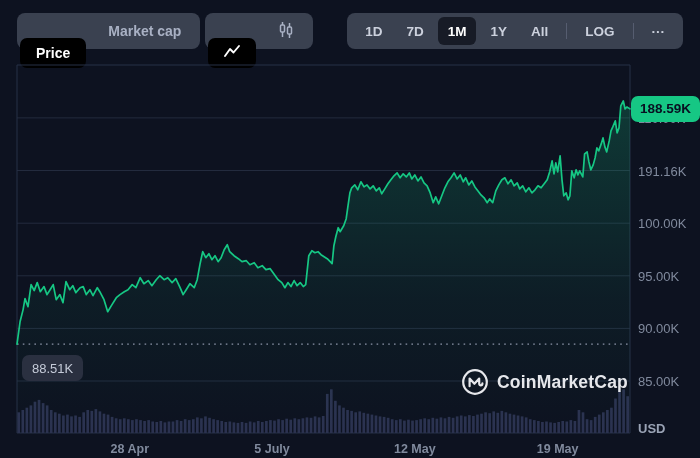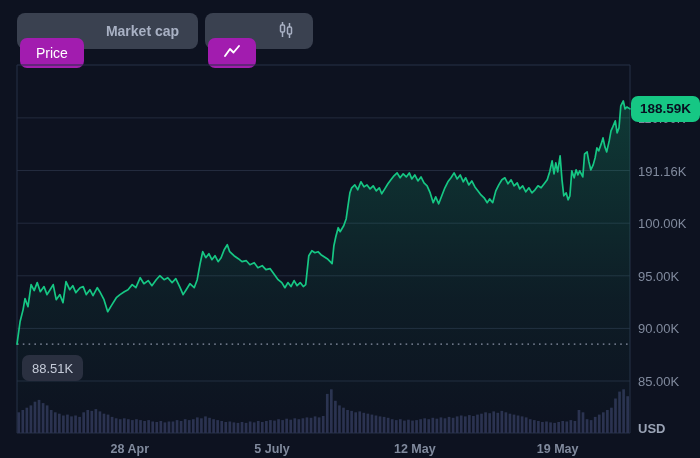--- a/index.html
+++ b/index.html
@@ -17,21 +17,21 @@
     position:absolute; top:0; height:36px;
     background:#3a4150; border-radius:8px;
     display:flex; align-items:center;
   }
   .seg {
     height:30px; margin:0 3px; padding:0 16px;
     display:flex; align-items:center; justify-content:center;
     border-radius:7px; font-size:14px; color:#a9b1c4;
     cursor:pointer; white-space:nowrap;font-weight:bold;
   }
-  .seg.selected { background:#a21caf; color:#ffffff; font-weight:400;margin-top:44px; }
+  .seg.selected { background:#000000; color:#ffffff; font-weight:700;margin-top:44px; }
   .pill-metric { left:17px; }
   .pill-type { left:205px; }
   .seg-icon { padding:0 14px; }
   .pill-range { right:17px; padding:0 6px; }
   .range-btn {
     height:28px; padding:0 10px; margin:0 2px;
     display:flex; align-items:center; justify-content:center;
     border-radius:6px; font-size:13.5px; color:#ccd1dd; font-weight:600;
     cursor:pointer;
   }
@@ -93,20 +93,31 @@
             <rect x="4.5" y="5" width="4" height="7" rx="1"></rect>
             <line x1="6.5" y1="12" x2="6.5" y2="17"></line>
           <line x1="13.5" y1="3" x2="13.5" y2="7"></line>
             <rect x="11.5" y="7" width="4" height="7" rx="1"></rect>
             <line x1="13.5" y1="14" x2="13.5" y2="18"></line>
         </svg>
       </span>
     </div>
   </div>
 
+  <div class="pill pill-range">
+    <div class="range-btn">1D</div>
+    <div class="range-btn">7D</div>
+    <div class="range-btn selected">1M</div>
+    <div class="range-btn">1Y</div>
+    <div class="range-btn">All</div>
+    <div class="v-div"></div>
+    <div class="range-btn">LOG</div>
+    <div class="v-div"></div>
+    <div class="range-btn">···</div>
+  </div>
 </div>
 
 <div id="chart-wrap">
   <svg id="chart-svg" width="700" height="403">
       <defs>
         <linearGradient id="areaGrad" x1="0" y1="0" x2="0" y2="1">
           <stop offset="0" stop-color="#16c784" stop-opacity="0.22"></stop>
           <stop offset="0.6" stop-color="#16c784" stop-opacity="0.06"></stop>
           <stop offset="1" stop-color="#16c784" stop-opacity="0"></stop>
         </linearGradient>
@@ -288,13 +299,22 @@
       <div class="xlabel" style="left: 129.792px; top: 387px;">28 Apr</div>
       <div class="xlabel" style="left: 272.008px; top: 387px;">5 July</div>
       <div class="xlabel" style="left: 414.837px; top: 387px;">12 May</div>
       <div class="xlabel" style="left: 557.666px; top: 387px;">19 May</div>
     </div>
 
   <div class="badge-low" id="low-badge" style="top: 289.1px;">88.51K</div>
 
   <div class="badge-current" id="current-badge" style="top: 53.8801px;">188.59K</div>
 
+  <div class="watermark">
+    <span style="display:flex;">
+      <svg width="28" height="28" viewBox="0 0 28 28" fill="none">
+        <circle cx="14" cy="14" r="11.8" stroke="rgba(248,250,253,0.92)" stroke-width="2.2"></circle>
+        <path d="M8.6 18.2 V10.6 L13.4 15.8 L18.2 10.6 V15.6 C18.2 17.9 21.4 17.9 21.4 15.4" stroke="rgba(248,250,253,0.92)" stroke-width="2.2" stroke-linecap="round" stroke-linejoin="round"></path>
+      </svg>
+    </span>
+    <span>CoinMarketCap</span>
+  </div>
 </div>
 
 </body></html>

